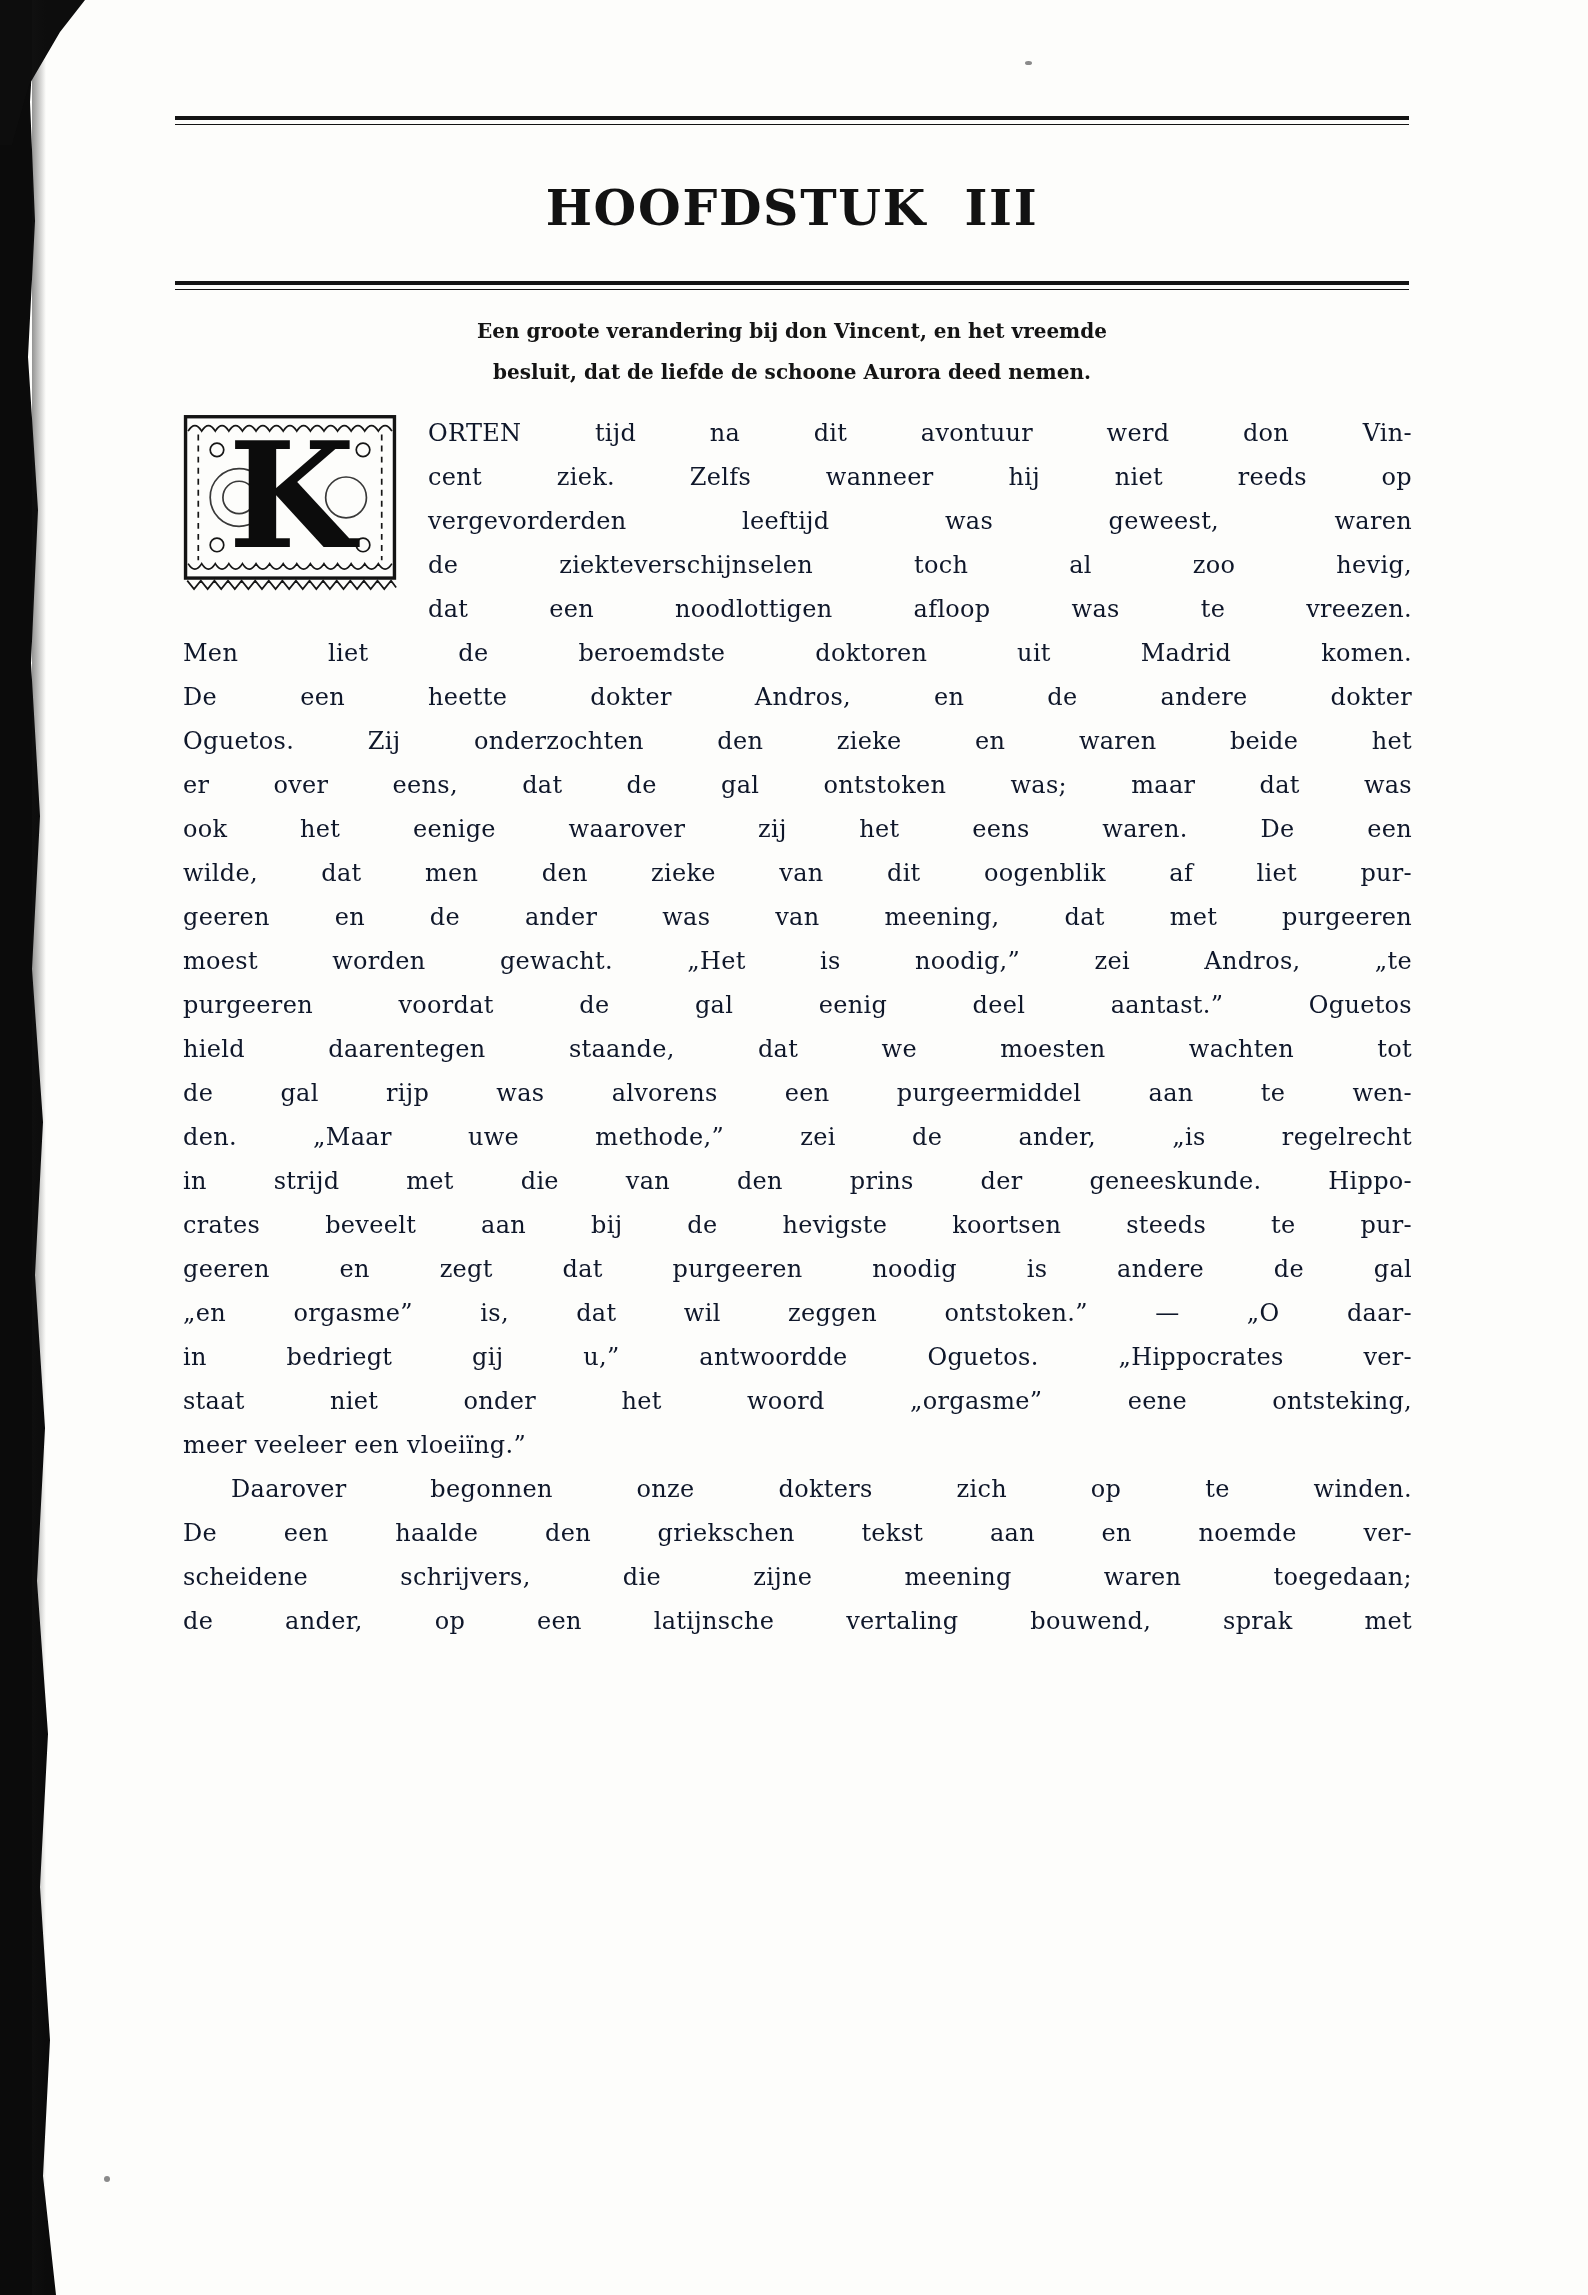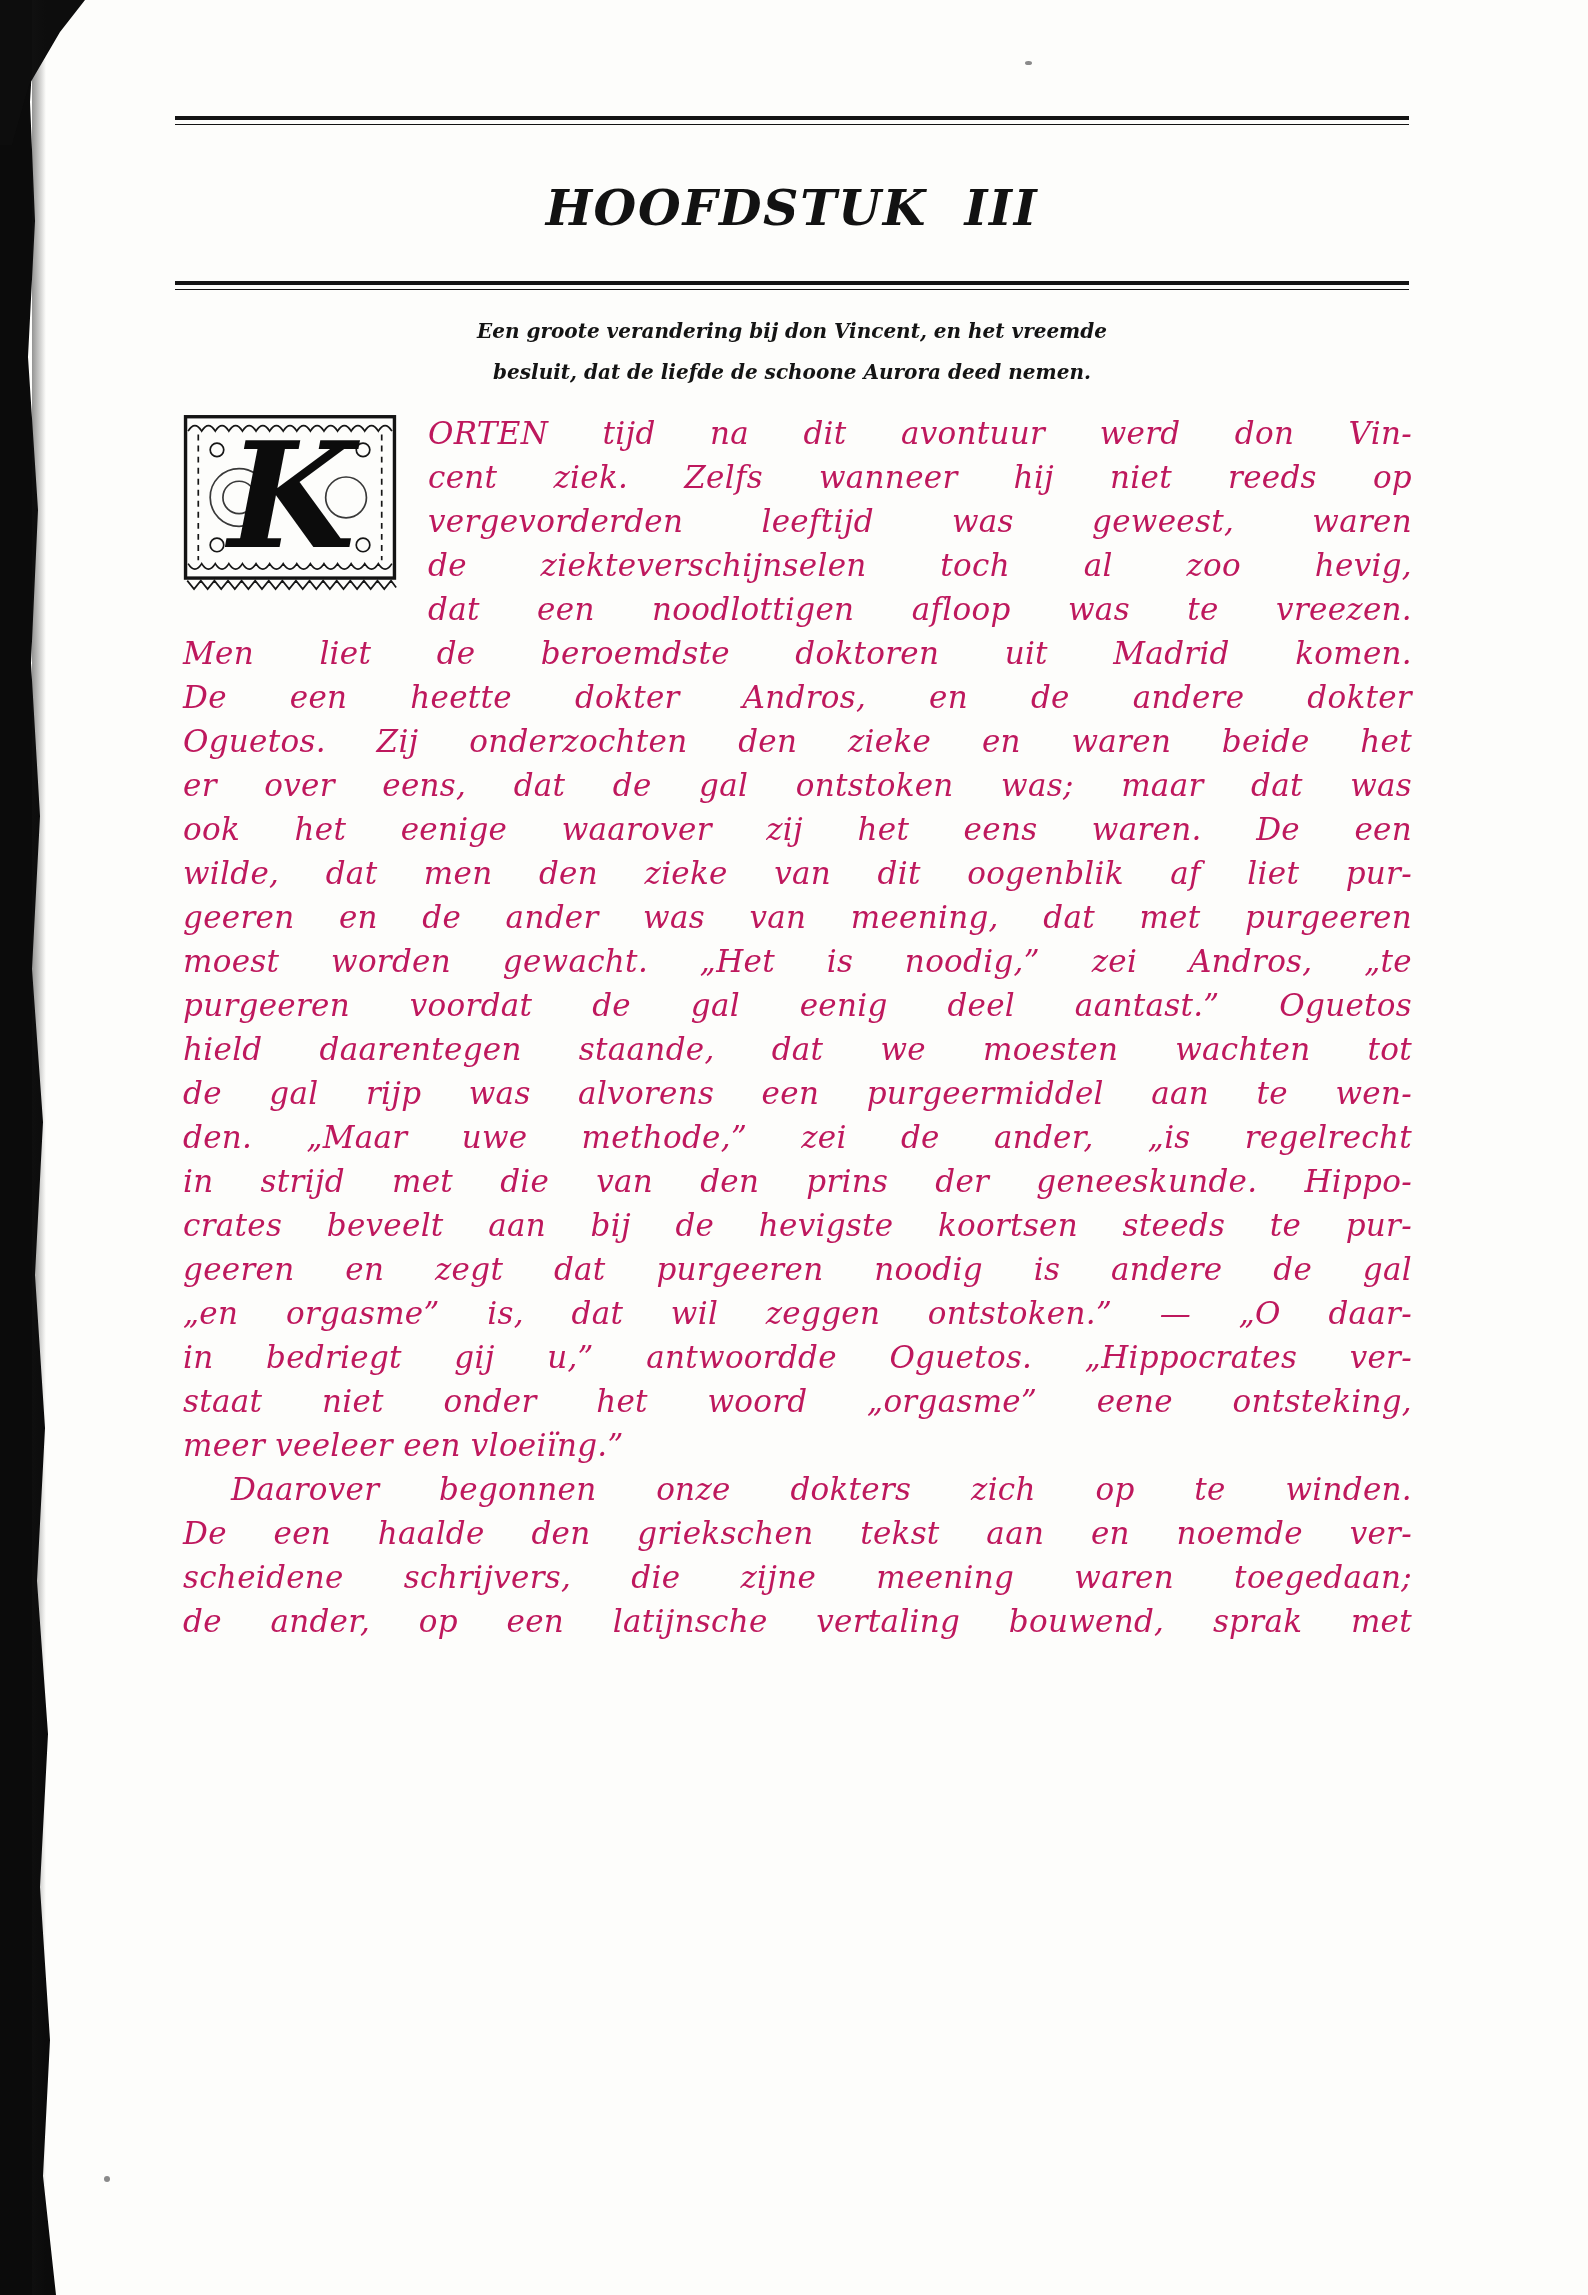--- a/index.html
+++ b/index.html
@@ -8,21 +8,20 @@
     width: 1588px; height: 2295px;
     background: #ffffff;
     font-family: "DejaVu Serif", "Liberation Serif", serif;
   }
   .page {
     position: relative;
     width: 1588px; height: 2295px;
     background: #fdfdfb;
     overflow: hidden;
     color: #171717;
-    font-style: italic;
   }
 
   
   .binding {
     position: absolute; left: 0; top: 0; width: 94px; height: 2295px;
     background: #0b0b0b;
     clip-path: polygon(0 0, 36px 0, 30px 102px, 35px 221px, 28px 357px,
       38px 510px, 31px 663px, 40px 816px, 32px 969px, 43px 1122px,
       35px 1275px, 45px 1428px, 37px 1581px, 48px 1734px, 40px 1887px,
       50px 2040px, 43px 2176px, 56px 2295px, 0 2295px);
@@ -55,21 +54,21 @@
 
   .subtitle {
     position: absolute; left: 175px; top: 311px; width: 1234px;
     text-align: center; font-weight: 700;
     font-size: 20px; line-height: 41px;
     color: #141414;
   }
 
   .body-text {
     position: absolute; left: 183px; top: 411px; width: 1229px;
-    font-size: 31px; color: #be185d;
+    font-size: 24px; color: #0f172a;
     letter-spacing: 0.3px;
   }
   .line {
     height: 44px; line-height: 44px;
     text-align: justify;
     text-align-last: justify;
     white-space: nowrap;
   }
   .line.wrap { padding-left: 245px; }
   .line.last { text-align-last: left; }

